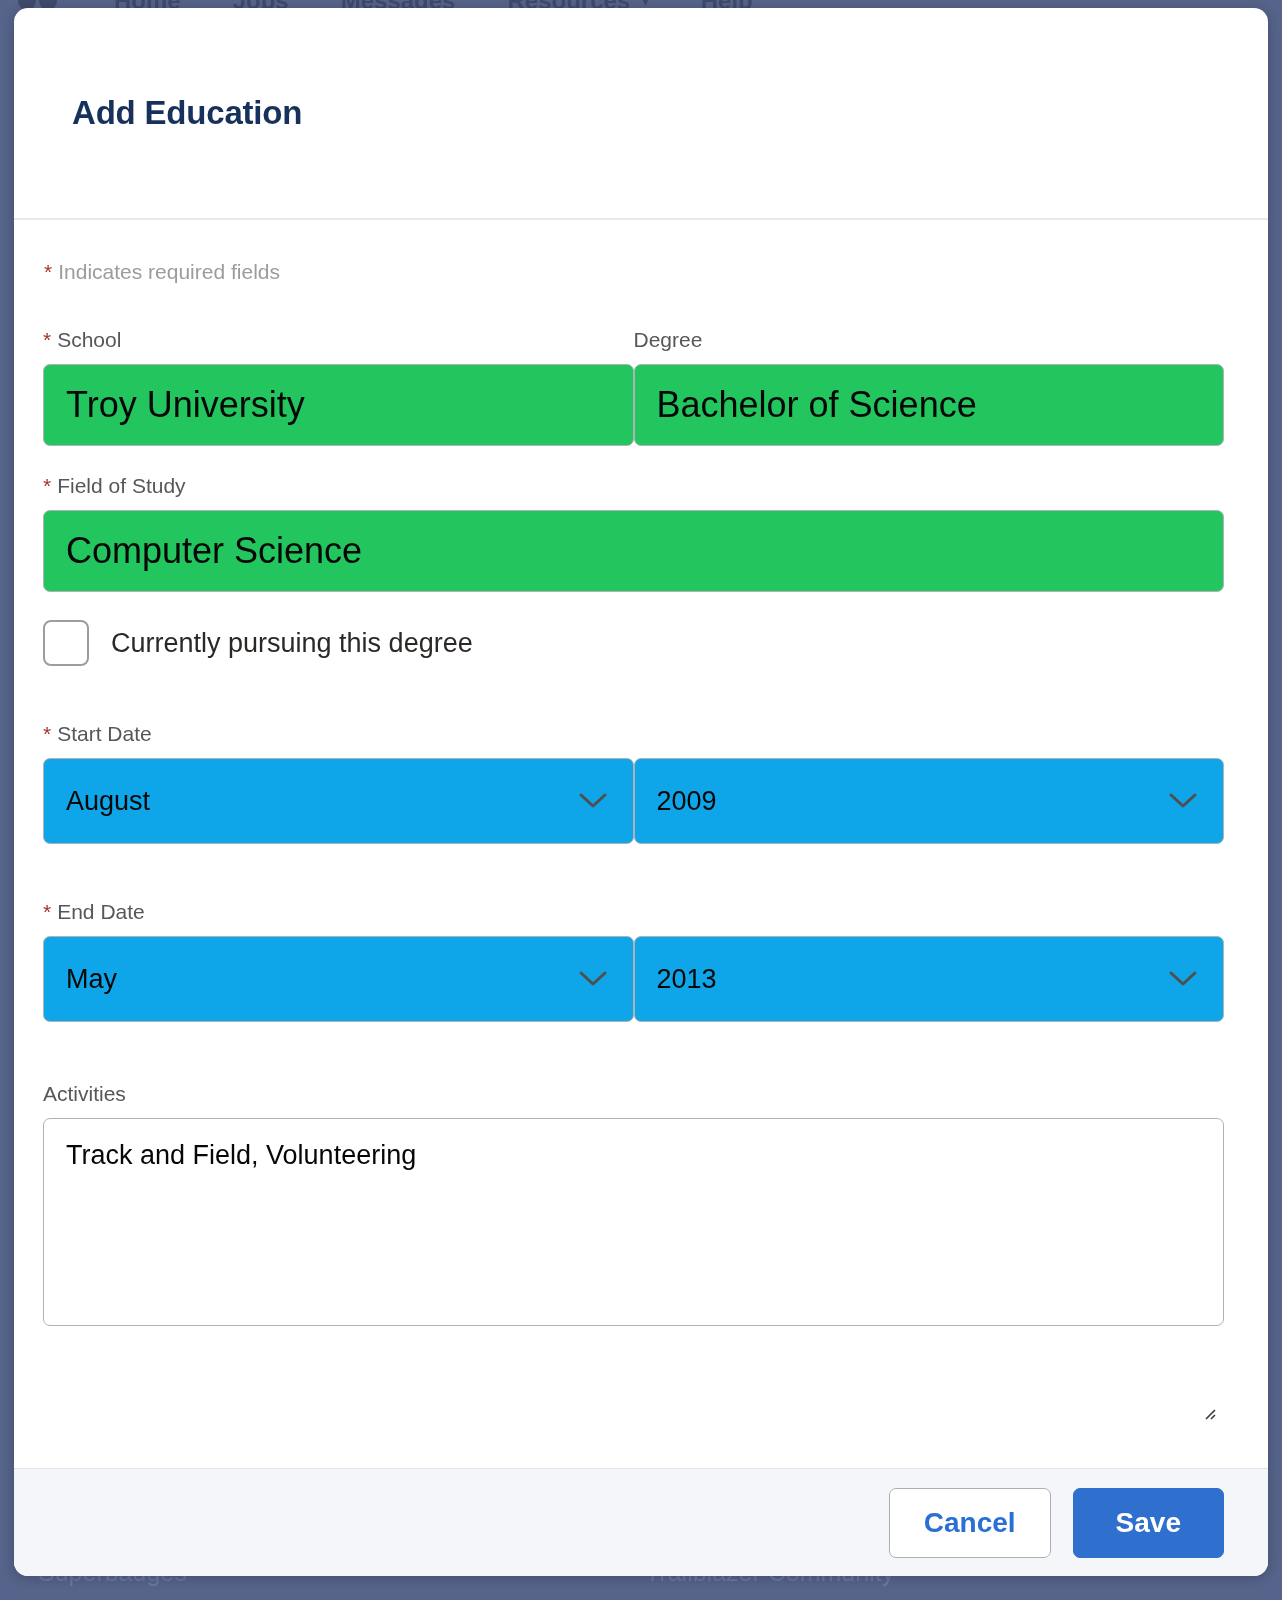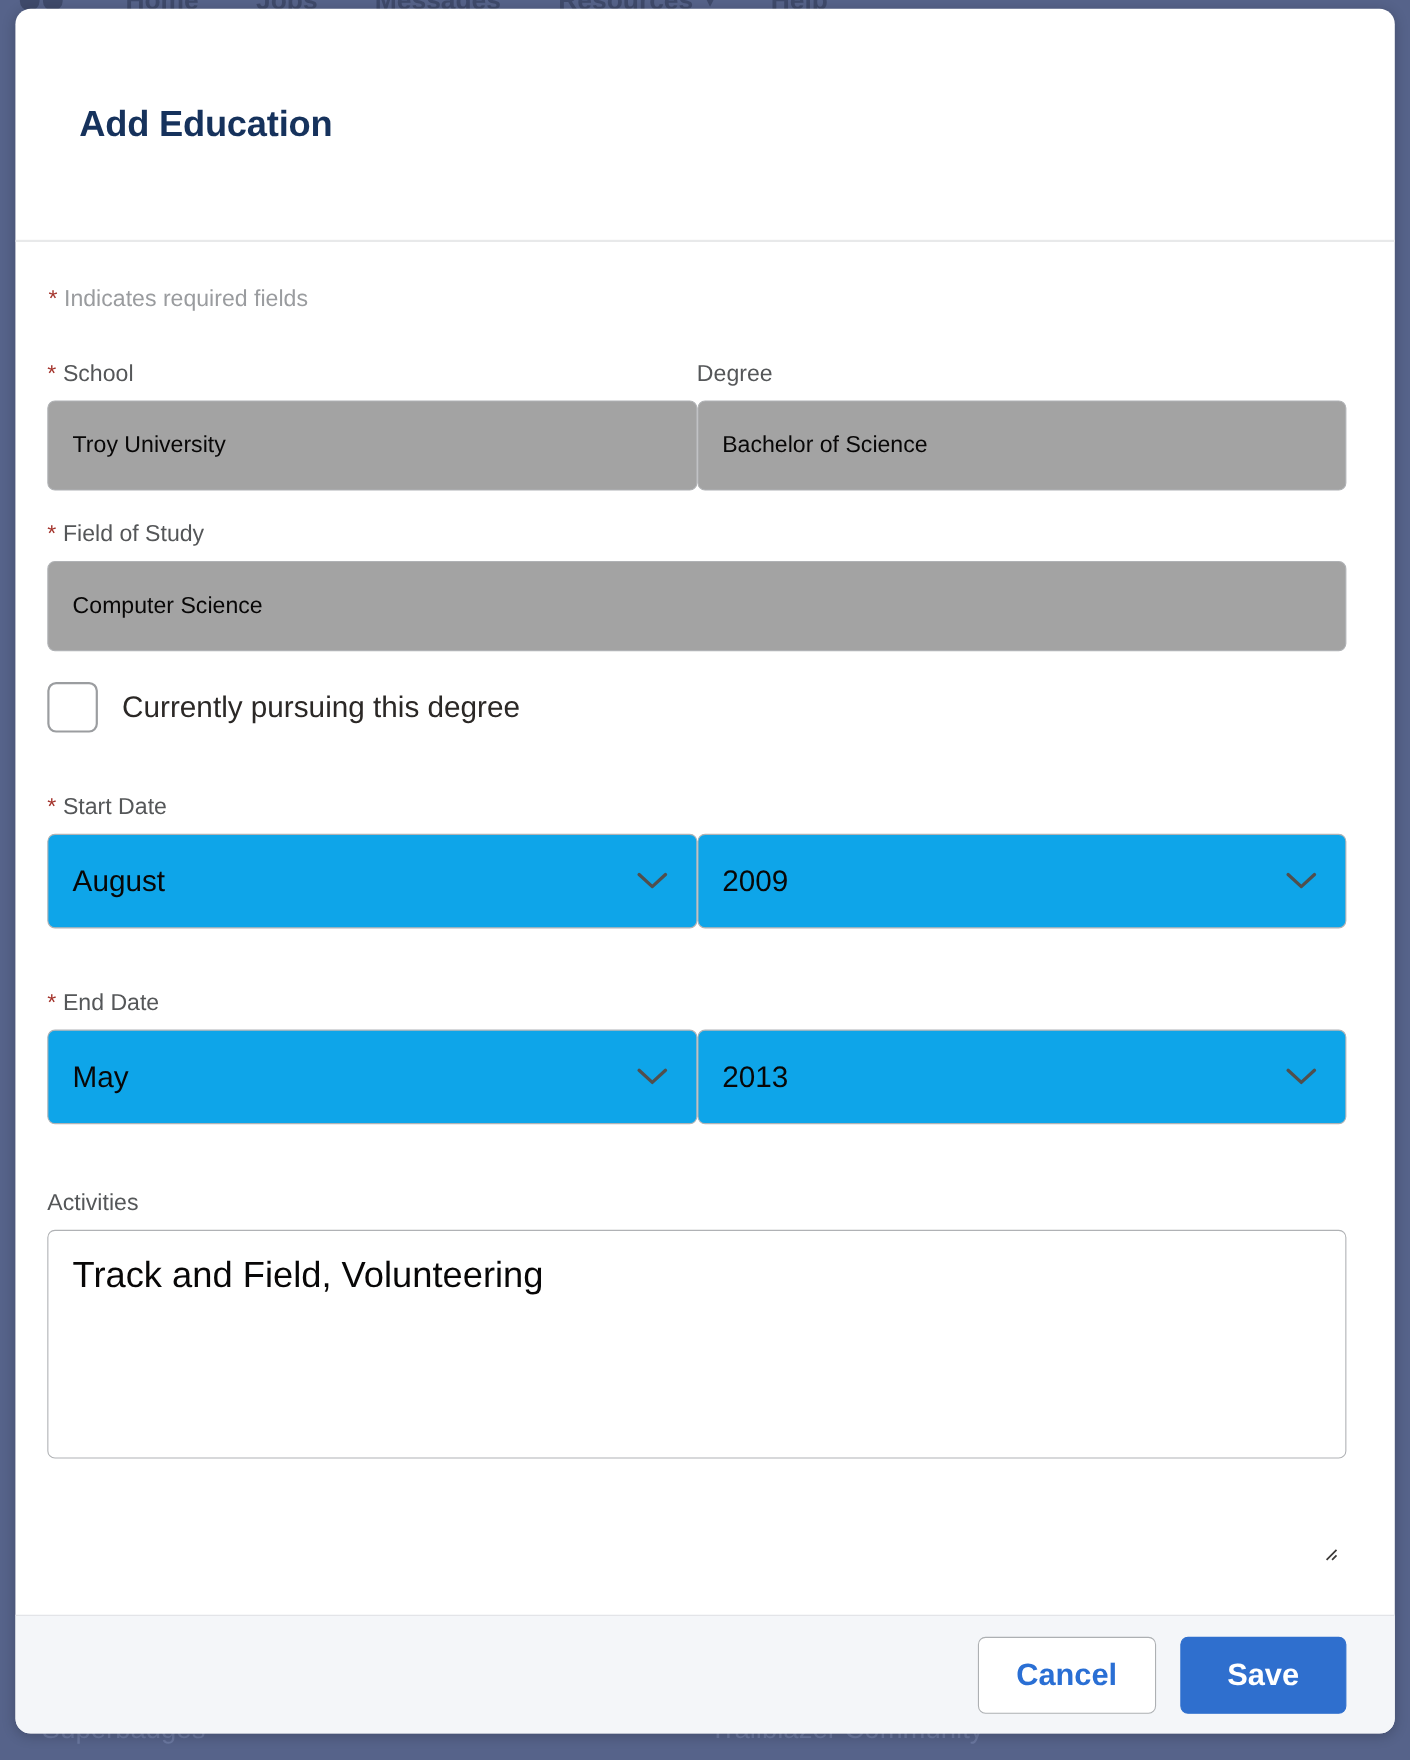--- a/index.html
+++ b/index.html
@@ -152,23 +152,23 @@
   .col {
     flex: 1 1 0;
     min-width: 0;
   }
 
   .text-input {
     width: 100%;
     height: 82px;
     border: 1px solid #b0b2b5;
     border-radius: 7px;
-    background: #a3a3a3;
+    background: #22c55e;
     font-family: "Liberation Sans", sans-serif;
-    font-size: 21px;
+    font-size: 36px;
     color: #080707;
     padding: 0 22px;
     outline: none;
   }
 
   .field-block { margin-bottom: 28px; }
 
   .checkbox-row {
     display: flex;
     align-items: center;
@@ -220,21 +220,21 @@
 
   .textarea-block { margin-top: 60px; }
 
   .textarea-input {
     width: 100%;
     height: 208px;
     border: 1px solid #b0b2b5;
     border-radius: 7px;
     background: #fff;
     font-family: "Liberation Sans", sans-serif;
-    font-size: 33px;
+    font-size: 27px;
     color: #080707;
     padding: 18px 22px;
     outline: none;
     resize: none;
     line-height: 1.35;
   }
 
   .resize-grip {
     position: absolute;
     right: 52px;

